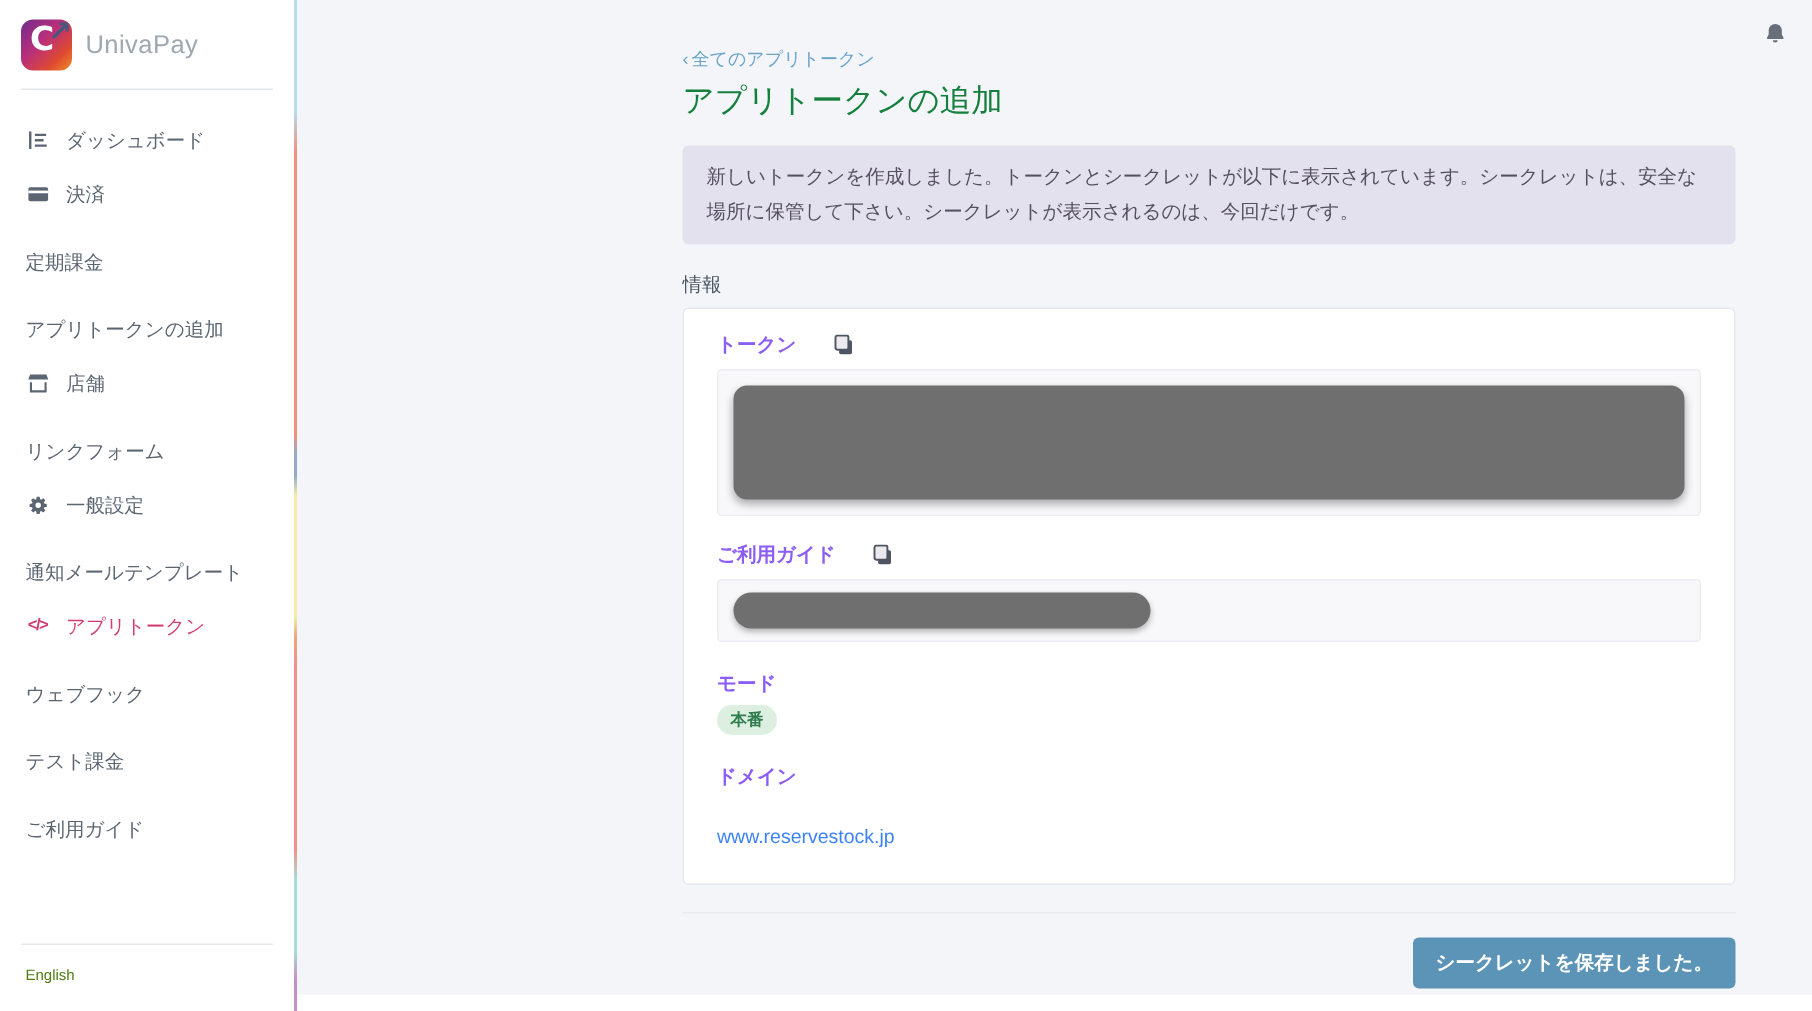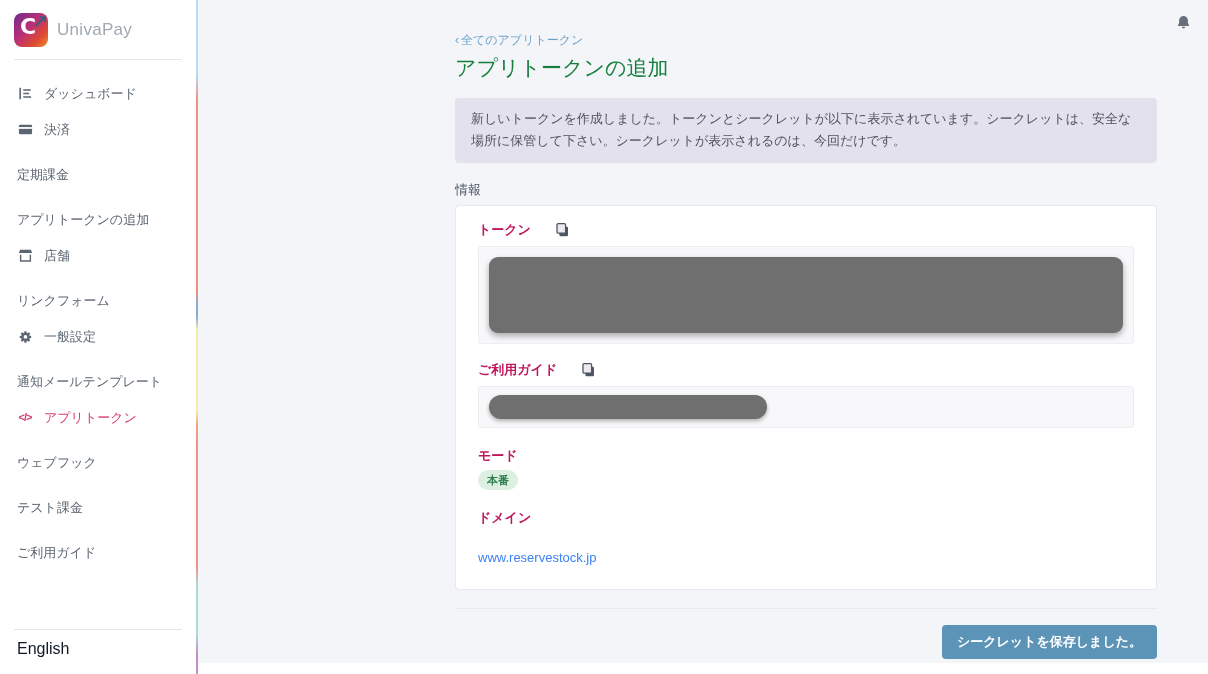--- a/index.html
+++ b/index.html
@@ -19,21 +19,21 @@
   .brand-divider{height:1px;background:#e3e6ea;margin:9px 14px 4px}
   .nav{flex:1 1 auto;padding-top:8px}
   .nav-item{display:flex;align-items:center;gap:11px;padding:3px 17px;font-size:13px;color:#5c6673;cursor:pointer;line-height:17px}
   .nav-item.top{margin-top:13px}
   .nav-item.top:first-child{margin-top:10px}
   .nav-item.sub{margin-top:22px}
   .nav-item.active{color:#d23d6d}
   .nav-icon{width:16px;height:16px;display:flex;align-items:center;justify-content:center;flex:0 0 auto}
   .code-glyph{font-weight:700;font-size:11px;letter-spacing:-1px;white-space:nowrap}
   .lang-wrap{margin:0 14px;border-top:1px solid #e3e6ea;padding:10px 3px 16px}
-  .lang{font-size:16px;color:#0f172a;cursor:pointer}
+  .lang{font-size:10px;color:#4d7c0f;cursor:pointer}
   
   .divider-rainbow{width:2px;height:674px;flex:0 0 auto;
     background:linear-gradient(to bottom,
       #b5dcf0 0%,#b5dcf0 11%,
       #f0917e 15%,#f0917e 43%,
       #92aacb 45%,#92aacb 47%,
       #f6eca8 49%,#f6eca8 61%,
       #e8a87c 63%,
       #f0908a 66%,#f0908a 84%,
       #a8dcd8 87%,#a8dcd8 94%,
@@ -42,21 +42,21 @@
   .main{flex:1 1 auto;background:var(--main-bg,#f4f5f9);position:relative;height:674px}
   .main-bottom-strip{position:absolute;left:0;right:0;bottom:0;height:11px;background:#fff}
   .bell{position:absolute;top:13px;right:15px;cursor:pointer;width:20px;height:20px;display:flex;align-items:center;justify-content:center}
   .content{margin-left:257px;width:702px;padding-top:30px}
   .breadcrumb{font-size:12px;color:var(--breadcrumb-blue,#69a3c9);cursor:pointer;display:inline-flex;gap:2px;align-items:center}
   .page-title{font-size:21px;font-weight:400;color:#15803d;margin:5px 0 16px}
   .alert{background:var(--alert-bg,#e4e1ef);color:#54505f;font-size:13px;line-height:1.75;
     padding:10px 16px;border-radius:4px;margin-bottom:18px}
   .section-label{font-size:13px;color:#4a5663;margin-bottom:6px}
   .card{background:#fff;border:1px solid #e7e7ef;border-radius:4px;padding:16px 22px 22px}
-  .field-label{font-size:13px;font-weight:700;color:#be185d;display:flex;align-items:center;gap:25px;height:16px}
+  .field-label{font-size:13px;font-weight:700;color:#8b5cf6;display:flex;align-items:center;gap:25px;height:16px}
   .copy-icon{cursor:pointer;display:inline-flex}
   .value-box{margin-top:8px;background:#f8f8fa;border:1px solid #ededf3;border-radius:3px}
   .token-box{padding:10px;}
   .token-blob{height:76px;background:#6f6f6f;border-radius:9px;box-shadow:0 3px 6px rgba(0,0,0,.32)}
   .secret-box{padding:8px 10px}
   .secret-blob{height:24px;width:278px;background:#6f6f6f;border-radius:12px;box-shadow:0 2px 4px rgba(0,0,0,.3)}
   .gap-lg{height:18px}
   .gap-xl{height:20px}
   .badge{display:inline-block;background:var(--badge-green-bg,#dcefe0);color:var(--badge-green-text,#2f7d4f);
     font-size:11px;font-weight:700;padding:4px 9px;border-radius:11px;margin-top:6px;line-height:12px}

